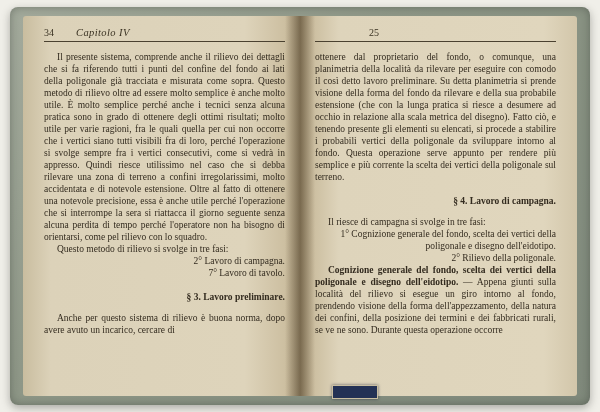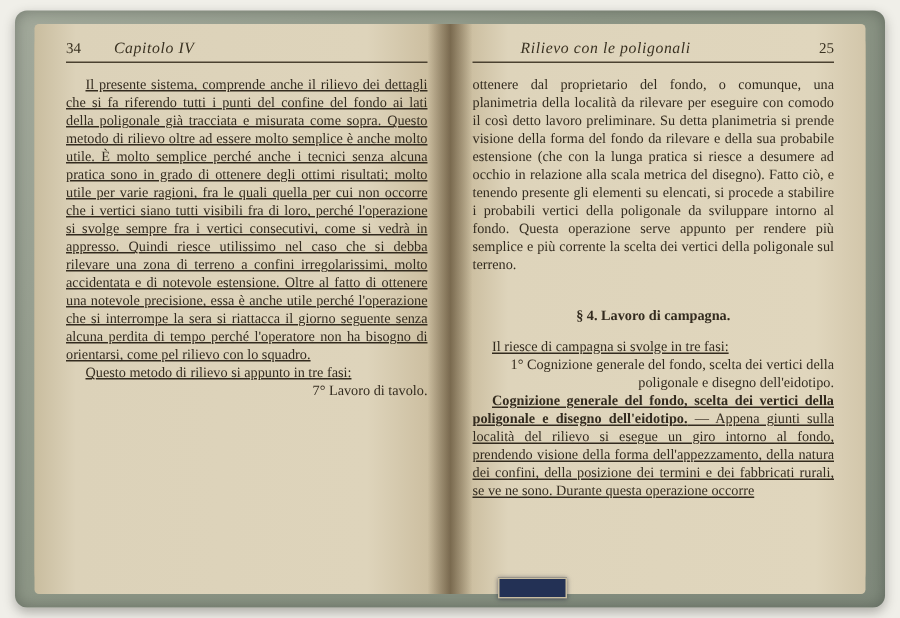--- a/index.html
+++ b/index.html
@@ -50,25 +50,25 @@
     font-size:10.5px;
     border-bottom:1px solid #4a4130;
     padding-bottom:3px; margin-bottom:9px;
     color:#3a3222;
   }
   .page-header .num { width:32px; font-size:10px; }
   .page-header .num.right-num { text-align:right; }
   .page-header .title { flex:1; font-style:italic; letter-spacing:0.4px; }
 
   .body-text { font-size:9.5px; line-height:12px; text-align:justify; }
-  .body-text p.para { text-indent:13px;text-decoration:underline; }
+  .body-text p.para { text-indent:13px; }
   .body-text p.phase { padding-left:16px; text-align:right; }
   .body-text h3.section {
-    text-align:center; font-weight:bold; font-size:9.5px;
-    margin:22px 0 9px;
+    text-align:right; font-weight:bold; font-size:9.5px;
+    margin:12px 0 9px;
   }
   .lead { font-weight:bold; }
 
   .stamp {
     position:absolute; left:32px; bottom:-3px;
     width:46px; height:14px;
     background:#233155;
     border:1px solid #c8bda0;
     box-shadow:0 0 3px rgba(20,25,50,0.6);
     z-index:6;
@@ -82,36 +82,39 @@
     <div class="pages">
 
       <div class="page left">
         <div class="page-header">
           <span class="num">34</span>
           <span class="title">Capitolo IV</span>
           <span class="num right-num"></span>
         </div>
         <div class="body-text">
           <p class="para">Il presente sistema, comprende anche il rilievo dei dettagli che si fa riferendo tutti i punti del confine del fondo ai lati della poligonale già tracciata e misurata come sopra. Questo metodo di rilievo oltre ad essere molto semplice è anche molto utile. È molto semplice perché anche i tecnici senza alcuna pratica sono in grado di ottenere degli ottimi risultati; molto utile per varie ragioni, fra le quali quella per cui non occorre che i vertici siano tutti visibili fra di loro, perché l'operazione si svolge sempre fra i vertici consecutivi, come si vedrà in appresso. Quindi riesce utilissimo nel caso che si debba rilevare una zona di terreno a confini irregolarissimi, molto accidentata e di notevole estensione. Oltre al fatto di ottenere una notevole precisione, essa è anche utile perché l'operazione che si interrompe la sera si riattacca il giorno seguente senza alcuna perdita di tempo perché l'operatore non ha bisogno di orientarsi, come pel rilievo con lo squadro.</p>
-          <p class="para">Questo metodo di rilievo si appunto in tre fasi:</p>
+          <p class="para">Questo metodo di rilievo si svolge in tre fasi:</p>
+          <p class="phase">2° Lavoro di campagna.</p>
           <p class="phase">7° Lavoro di tavolo.</p>
+          <h3 class="section">§ 3. Lavoro preliminare.</h3>
+          <p class="para">Anche per questo sistema di rilievo è buona norma, dopo avere avuto un incarico, cercare di</p>
         </div>
       </div>
 
       <div class="page right">
         <div class="page-header">
           <span class="num"></span>
-          <span class="title">Rilievo con le poligonali</span>
           <span class="num right-num">25</span>
         </div>
         <div class="body-text">
           <p>ottenere dal proprietario del fondo, o comunque, una planimetria della località da rilevare per eseguire con comodo il così detto lavoro preliminare. Su detta planimetria si prende visione della forma del fondo da rilevare e della sua probabile estensione (che con la lunga pratica si riesce a desumere ad occhio in relazione alla scala metrica del disegno). Fatto ciò, e tenendo presente gli elementi su elencati, si procede a stabilire i probabili vertici della poligonale da sviluppare intorno al fondo. Questa operazione serve appunto per rendere più semplice e più corrente la scelta dei vertici della poligonale sul terreno.</p>
           <h3 class="section">§ 4. Lavoro di campagna.</h3>
           <p class="para">Il riesce di campagna si svolge in tre fasi:</p>
           <p class="phase">1° Cognizione generale del fondo, scelta dei vertici della poligonale e disegno dell'eidotipo.</p>
+          <p class="phase">2° Rilievo della poligonale.</p>
           <p class="para"><span class="lead">Cognizione generale del fondo, scelta dei vertici della poligonale e disegno dell'eidotipo.</span><span> — Appena giunti sulla località del rilievo si esegue un giro intorno al fondo, prendendo visione della forma dell'appezzamento, della natura dei confini, della posizione dei termini e dei fabbricati rurali, se ve ne sono. Durante questa operazione occorre</span></p>
         </div>
         <div class="stamp"></div>
       </div>
 
       <div class="gutter"></div>
     </div>
   </div>
 </div>
 

